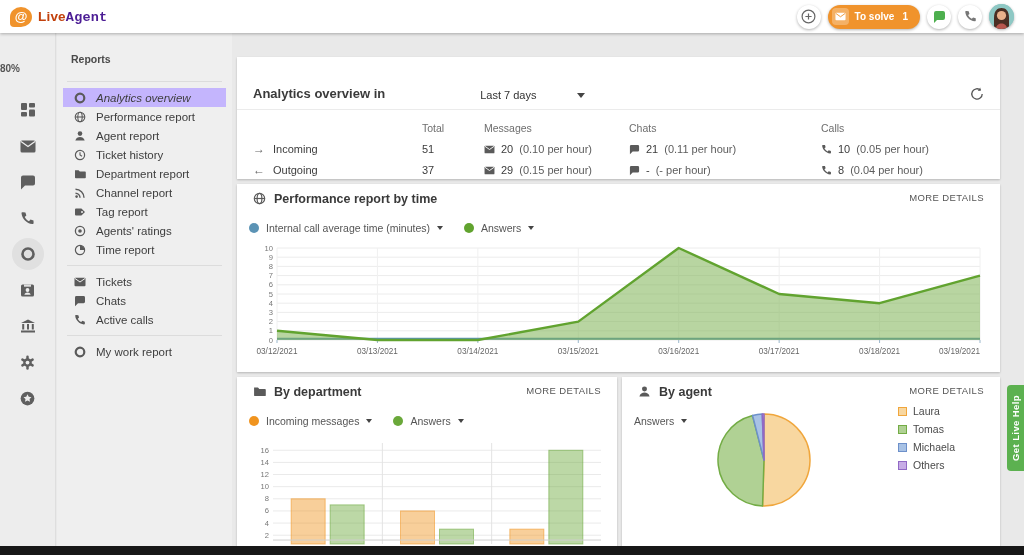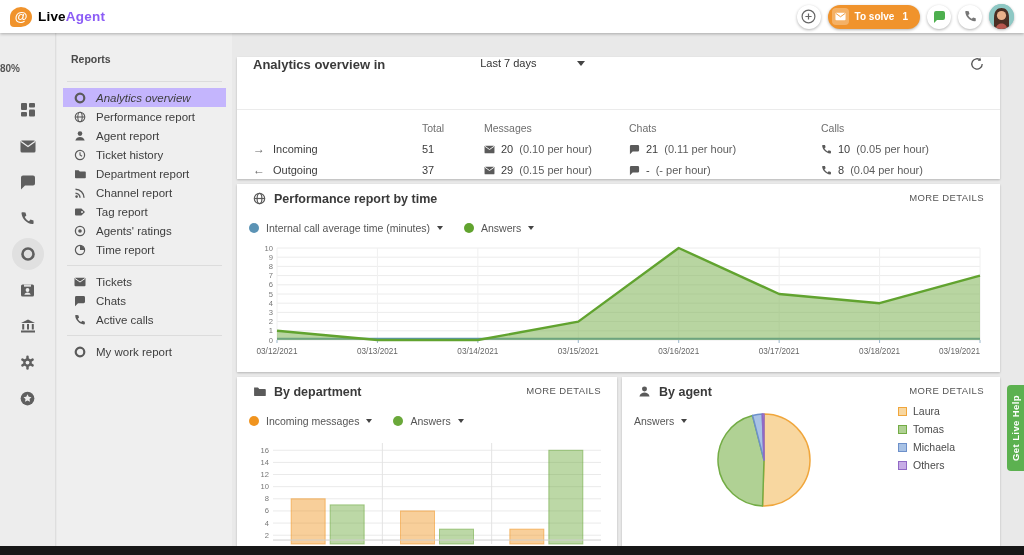--- a/index.html
+++ b/index.html
@@ -3,21 +3,21 @@
 <meta charset="utf-8">
 <style>
   * { margin:0; padding:0; box-sizing:border-box; }
   html,body { width:1024px; height:555px; overflow:hidden; font-family:"Liberation Sans",sans-serif; background:#e9e9e9; position:relative; }
 
   
   #topbar { position:absolute; left:0; top:0; width:1024px; height:33px; background:#fff; box-shadow:0 1px 3px rgba(0,0,0,.28); z-index:30; display:flex; align-items:center; padding:0 10px; }
   .logo { display:flex; align-items:center; gap:6px; }
   .logo-bubble { width:22px; height:20px; background:#f0932c; border-radius:50% 50% 50% 4px; color:#fff; font-size:13px; font-weight:bold; display:flex; align-items:center; justify-content:center; }
   .logo-text { font-size:13.5px; font-weight:bold; letter-spacing:.2px; }
-  .logo-live { color:#000000; } .logo-agent { color:#8b5cf6; }
+  .logo-live { color:#c2410c; } .logo-agent { color:#4c1d95;font-family:Liberation Mono, monospace; }
   .top-right { margin-left:auto; display:flex; align-items:center; gap:7px; }
   .circ-btn { width:24px; height:24px; border-radius:50%; background:#fff; box-shadow:0 1px 3px rgba(0,0,0,.3); display:flex; align-items:center; justify-content:center; cursor:pointer; }
   .tosolve { height:24px; background:#f0932c; border-radius:13px; box-shadow:0 1px 3px rgba(0,0,0,.3); display:flex; align-items:center; gap:6px; padding:0 12px 0 4px; cursor:pointer; }
   .tosolve-chip { width:17px; height:17px; border-radius:4px; background:rgba(255,255,255,.28); display:flex; align-items:center; justify-content:center; }
   .tosolve-label { color:#fff; font-size:10px; font-weight:bold; }
   .tosolve-count { color:#fff; font-size:10px; font-weight:bold; margin-left:2px; }
   .avatar { width:25px; height:25px; border-radius:50%; overflow:hidden; box-shadow:0 1px 3px rgba(0,0,0,.3); background:#8ec8c4; position:relative; cursor:pointer; }
 
   
   #rail { position:absolute; left:0; top:33px; width:56px; bottom:9px; background:#ededed; border-right:1px solid #dedede; z-index:5; }
@@ -36,21 +36,21 @@
   .nav-label { font-size:11.5px; white-space:nowrap; }
   .mi { width:13px; height:13px; color:#5a5a5a; display:flex; align-items:center; justify-content:center; flex:none; }
 
   
   .card { position:absolute; background:#fff; box-shadow:0 1px 2px rgba(0,0,0,.22); z-index:3; }
   #card-overview { left:237px; top:57px; width:763px; height:122px; }
   #card-performance { left:237px; top:184px; width:763px; height:188px; }
   #card-dept { left:237px; top:377px; width:380px; height:169px; }
   #card-agent { left:622px; top:377px; width:378px; height:169px; }
 
-  .ov-header { height:52px; display:flex; align-items:flex-start; padding:0 16px; }
+  .ov-header { height:52px; display:flex; align-items:flex-end; padding:8px 16px; }
   .ov-title { font-size:13px; font-weight:bold; color:#3a3a3a; }
   .range-ctl { margin-left:95px; display:flex; align-items:center; gap:40px; cursor:pointer; }
   .range-label { font-size:11px; font-weight:normal; color:#333; }
   .caret { width:0; height:0; border-left:4px solid transparent; border-right:4px solid transparent; border-top:5px solid #444; }
   .caret.sm { border-left-width:3.5px; border-right-width:3.5px; border-top-width:4.5px; }
   .refresh { margin-left:auto; cursor:pointer; color:#555; display:flex; }
   .hline { border-top:1px solid #ebebeb; }
 
   .stats { display:grid; grid-template-columns:155px 76px 145px 192px 1fr; padding:8px 0 0 16px; row-gap:1px; }
   .st-h { font-size:10.5px; color:#6e6e6e; height:20px; display:flex; align-items:center; }

